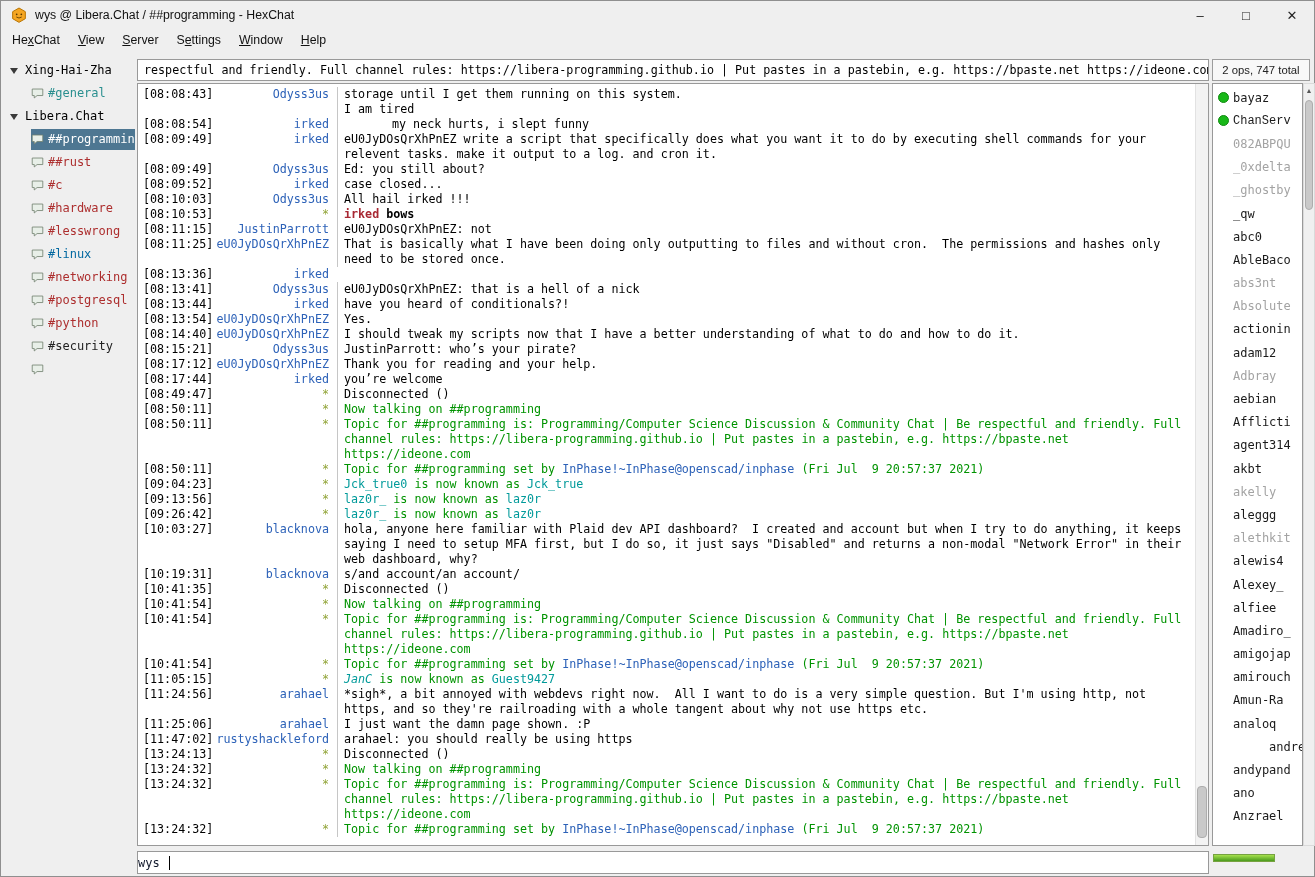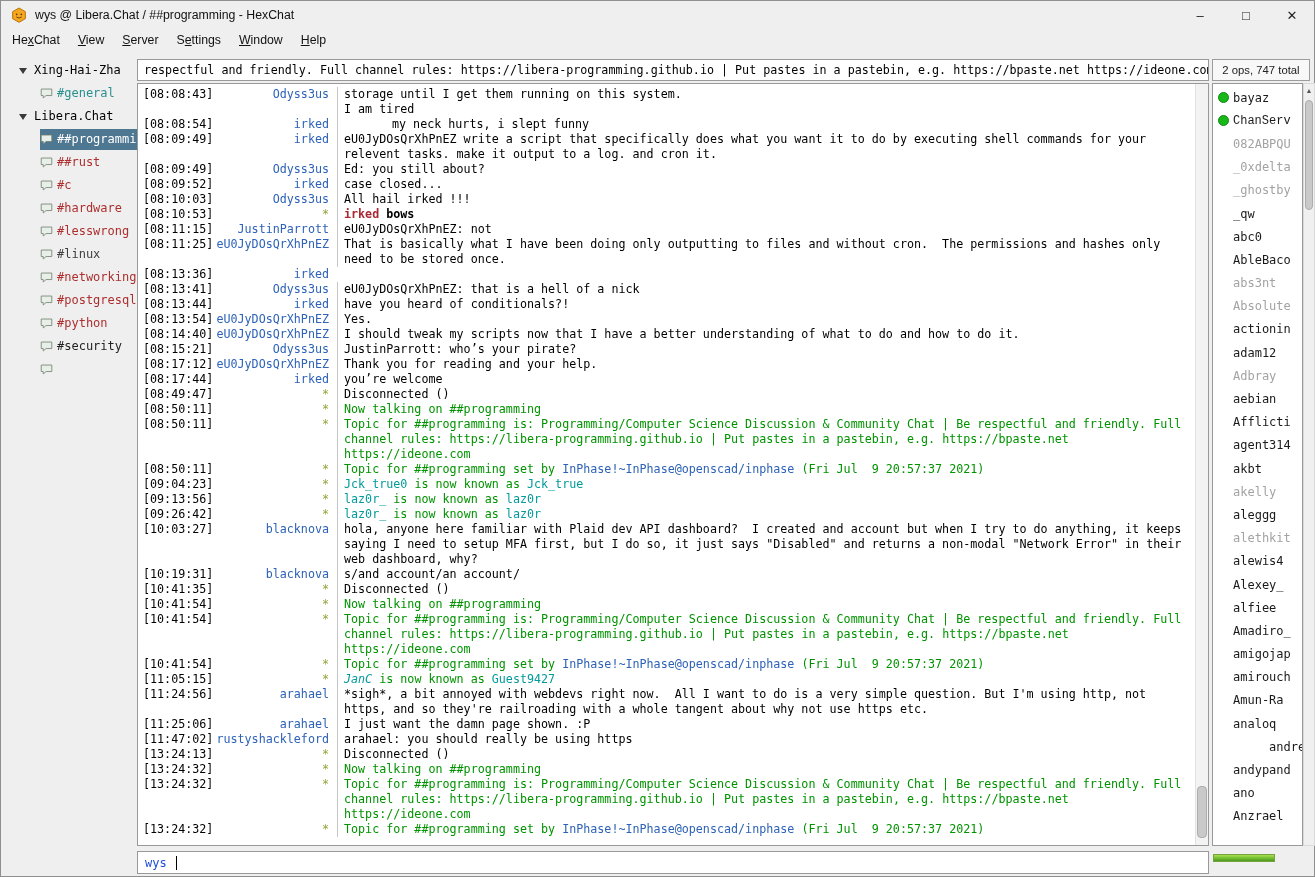--- a/index.html
+++ b/index.html
@@ -15,21 +15,21 @@
 
   
   .menubar{position:absolute;top:30px;left:3px;height:24px;display:flex;align-items:flex-start;}
   .menu-item{padding:3px 9px;font-size:12.3px;color:#111;}
 
   
   .topicbar{position:absolute;top:59px;left:137px;width:1072px;height:22px;background:#fff;border:1px solid #999;box-sizing:border-box;display:flex;align-items:center;padding:0 6px;font:11.7px/1.2 "DejaVu Sans Mono",monospace;color:#000;white-space:pre;overflow:hidden;}
   .opsbox{position:absolute;top:59px;left:1212px;width:98px;height:22px;background:#f8f8f8;border:1px solid #9d9d9d;box-sizing:border-box;display:flex;align-items:center;justify-content:center;font-size:11.3px;color:#222;white-space:nowrap;overflow:hidden;}
 
   
-  .tree{position:absolute;top:59px;left:12px;width:132px;bottom:4px;overflow:hidden;font:12px/23px "DejaVu Sans Mono",monospace;}
+  .tree{position:absolute;top:59px;left:3px;width:132px;bottom:4px;overflow:hidden;font:12px/23px "DejaVu Sans Mono",monospace;}
   .tree-row{height:23px;display:flex;align-items:center;box-sizing:border-box;}
   .tree-row.server{padding-left:4px;color:#000;}
   .tree-row.channel{padding-left:28px;}
   .expander{width:0;height:0;border-left:4px solid transparent;border-right:4px solid transparent;border-top:6px solid #3a3a3a;margin:0 7px 0 3px;flex:none;}
   .hl{flex:1;height:21px;display:flex;align-items:center;gap:4px;overflow:hidden;}
   .tree-row.selected .hl{background:#4e7792;}
   .tree-row.selected .tree-label{color:#fff;}
   .tree-label{white-space:nowrap;}
   .chan-icon{flex:none;display:flex;align-items:center;}
 
@@ -48,21 +48,21 @@
   .user-row{height:23.2px;display:flex;align-items:center;padding-left:5px;font:12px "DejaVu Sans Mono",monospace;}
   .u-icon{width:15px;flex:none;display:flex;align-items:center;}
   .dot{width:9px;height:9px;border-radius:50%;}
   .u-name{white-space:nowrap;overflow:hidden;}
   .ul-scroll{position:absolute;top:83px;left:1303px;width:12px;height:763px;background:#f0f0f0;border:1px solid #dadada;box-sizing:border-box;}
   .ul-arrow{font-size:7px;color:#555;text-align:center;padding-top:3px;line-height:8px;}
   .ul-thumb{position:absolute;left:1px;top:16px;width:8px;height:110px;background:#c9c9c9;border:1px solid #adadad;border-radius:4px;box-sizing:border-box;}
 
   
   .inputrow{position:absolute;top:851px;left:137px;width:1072px;height:23px;background:#fff;border:1px solid #999;box-sizing:border-box;display:flex;align-items:center;font:12px "DejaVu Sans Mono",monospace;}
-  .nicklabel{padding:0 9px 0 7px;color:#1d4ed8;}
+  .nicklabel{padding:0 9px 0 0;color:#0f172a;}
   .caret{width:1px;height:14px;background:#000;flex:none;}
   .entry{flex:1;border:none;outline:none;font:inherit;background:transparent;padding:0 4px;height:18px;}
 
   
   .lag{position:absolute;top:854px;left:1213px;width:62px;height:8px;background:linear-gradient(to bottom,#a6e14e,#4a9b1d);border:1px solid #76a240;box-sizing:border-box;}
 </style>
 </head>
 <body>
 
 <div id="app">
@@ -168,21 +168,21 @@
           <span class="tree-label" style="color: rgb(173, 47, 47);">#lesswrong</span>
         </div>
       </div>
       <div class="tree-row channel">
         <div class="hl">
           <span class="chan-icon">
             <svg width="13" height="13" viewBox="0 0 16 16">
               <path d="M1.5 2.5 h13 v8 h-7 l-3.5 3 v-3 h-2.5 z" fill="#e8efe8" stroke="#70806e" stroke-width="1"></path>
             </svg>
           </span>
-          <span class="tree-label" style="color: #404040;">#linux</span>
+          <span class="tree-label" style="color: #0369a1;">#linux</span>
         </div>
       </div>
       <div class="tree-row channel">
         <div class="hl">
           <span class="chan-icon">
             <svg width="13" height="13" viewBox="0 0 16 16">
               <path d="M1.5 2.5 h13 v8 h-7 l-3.5 3 v-3 h-2.5 z" fill="#e8efe8" stroke="#70806e" stroke-width="1"></path>
             </svg>
           </span>
           <span class="tree-label" style="color: rgb(173, 47, 47);">#networking</span>

